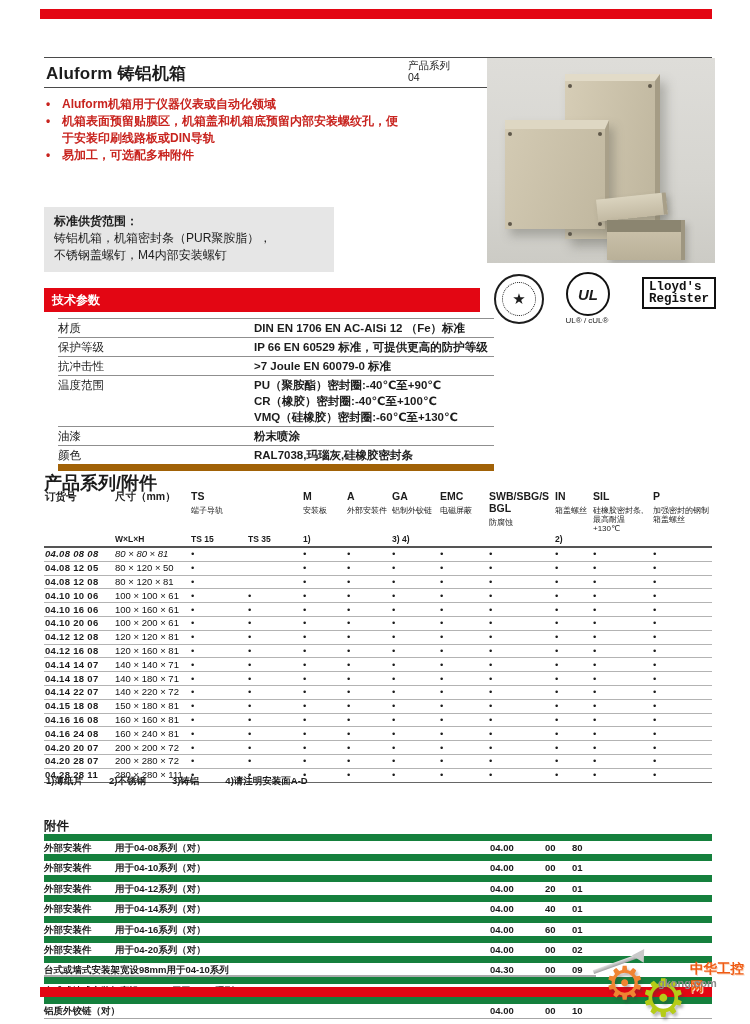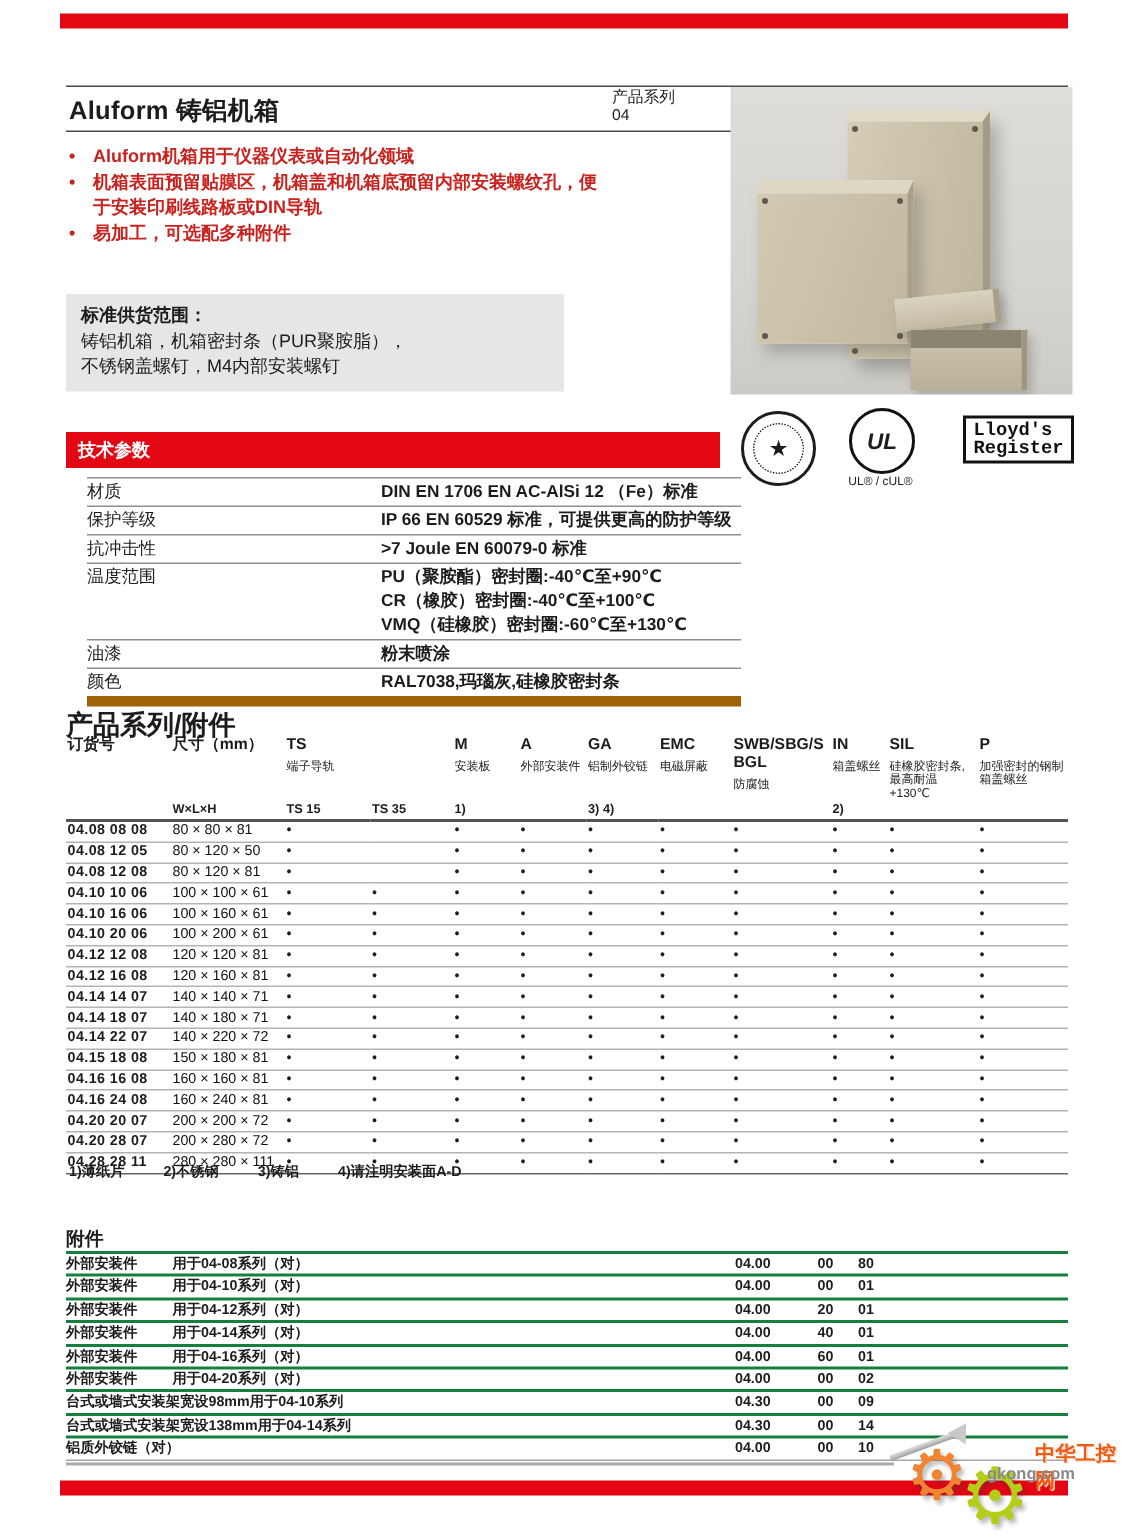--- a/index.html
+++ b/index.html
@@ -18,21 +18,21 @@
   .rule-b{left:44px;top:87px;width:668px;}
   .page-title{left:46px;top:62px;font-size:17px;font-weight:bold;letter-spacing:.2px;}
   .series{left:408px;top:59px;font-size:10.5px;line-height:12px;color:#222;}
 
   
   .bullets{left:46px;top:96px;width:440px;}
   .bullet-item{display:flex;font-size:12px;line-height:17px;font-weight:bold;color:#c8231e;}
   .bullet-dot{width:16px;flex:0 0 16px;}
 
   
-  .scope-box{left:44px;top:196px;width:332px;background:#e6e6e6;padding:6px 10px 8px 10px;box-sizing:border-box;}
+  .scope-box{left:44px;top:207px;width:290px;background:#e6e6e6;padding:6px 10px 8px 10px;box-sizing:border-box;}
   .scope-title{font-size:12px;font-weight:bold;line-height:17px;}
   .scope-line{font-size:12px;line-height:17px;}
 
   
   .tech-bar{left:44px;top:288px;width:436px;height:24px;background:#e30613;color:#fff;
             font-size:12px;font-weight:bold;line-height:24px;padding-left:8px;box-sizing:border-box;}
   .tech-table{left:44px;top:318px;width:436px;margin-left:14px;}
   .tech-row{display:flex;border-top:1px solid #8f8f8f;padding:1px 0;}
   .tech-row:last-child{border-bottom:7px solid #a16207;}
   .tech-label{width:196px;flex:0 0 196px;font-size:11.5px;line-height:16px;}
@@ -66,32 +66,32 @@
   
   .pt-heading{left:44px;top:471px;font-size:18px;font-weight:bold;}
   .pt-wrap{left:44px;top:490px;width:668px;}
   table.pt{border-collapse:collapse;table-layout:fixed;width:668px;}
   table.pt th{text-align:left;vertical-align:top;height:56px;position:relative;padding:0 1px;font-weight:normal;margin-left:36px;}
   .pt-htitle{font-size:10.5px;font-weight:bold;line-height:12px;overflow-wrap:anywhere;}
   .pt-hsub{font-size:8px;line-height:9px;margin-top:4px;color:#222;}
   .pt-hsub2{position:absolute;bottom:2px;left:1px;font-size:8.5px;font-weight:bold;white-space:nowrap;}
   table.pt thead tr{border-bottom:2px solid #555;}
   table.pt tbody tr{border-top:1px solid #b3b3b3;}
-  table.pt tbody tr:first-child{border-top:none;}
+  table.pt tbody tr:first-child{border-top:none;font-style:italic;}
   table.pt tbody tr:last-child{border-bottom:1.5px solid #666;}
   table.pt td{height:12.8px;font-size:9.5px;line-height:12px;padding:0 1px;vertical-align:middle;}
   td.pt-code{font-weight:bold;letter-spacing:.3px;}
   td.pt-size{font-size:9px;color:#111;}
   td.pt-dot{font-size:10px;}
   .pt-footnotes{left:46px;top:775px;display:flex;gap:26px;font-size:9.5px;font-weight:600;}
 
   
   .acc-heading{left:44px;top:818px;font-size:12.5px;font-weight:bold;}
   .acc-table{left:44px;top:834px;width:668px;}
-  .acc-row{position:relative;border-top:2px solid #15803d;height:13.4px;font-size:9.5px;font-weight:600;line-height:13px;}
+  .acc-row{position:relative;border-top:7px solid #15803d;height:13.4px;font-size:9.5px;font-weight:600;line-height:13px;}
   .acc-row:last-child{border-bottom:1px solid #a6a6a6;}
   .acc-name{display:inline-block;min-width:71px;}
   .acc-desc{display:inline-block;}
   .acc-c1{position:absolute;left:446px;top:0;font-weight:bold;}
   .acc-c2{position:absolute;left:501px;top:0;font-weight:bold;}
   .acc-c3{position:absolute;left:528px;top:0;font-weight:bold;}
 
   
   .wm-line{left:44px;top:975px;width:552px;height:2px;background:#ababab;}
   .wm-arrow-shaft{left:592px;top:962px;width:48px;height:4px;background:linear-gradient(#e2e2e2,#9f9f9f);transform:rotate(-20deg);}

